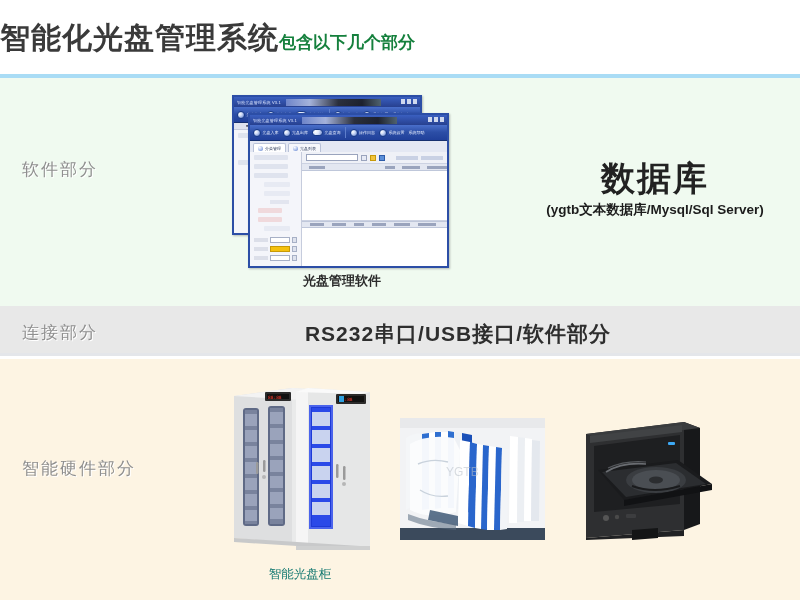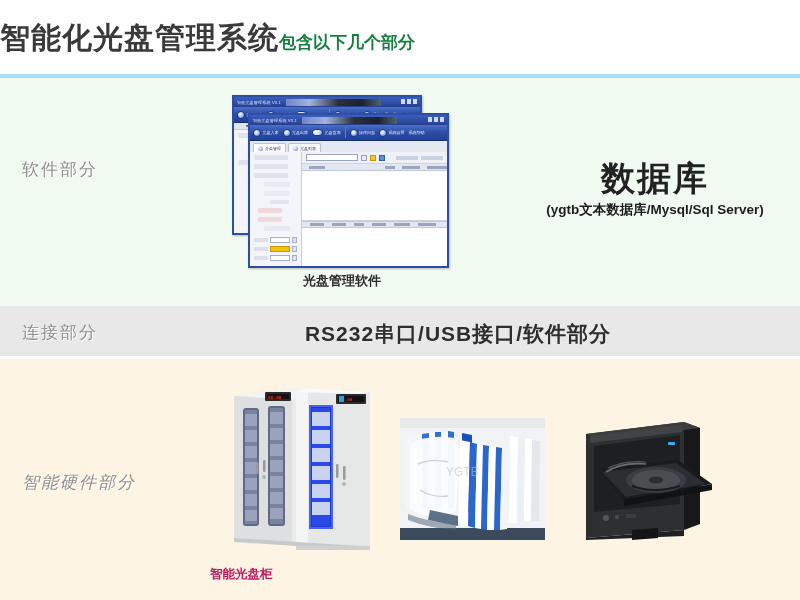--- a/index.html
+++ b/index.html
@@ -42,21 +42,21 @@
 
   .band-label {
     position: absolute; left: 22px;
     font-size: 17px; color: #8f8f8f; font-weight: normal;
     letter-spacing: 2px;
     text-shadow: 1px 1px 0 #ffffff;
     white-space: nowrap;
   }
   .label-software { top: 158px; }
   .label-connect  { top: 321px; }
-  .label-hardware { top: 471px; font-style: italic; }
+  .label-hardware { top: 457px; }
 
   
   .db-block {
     position: absolute; left: 520px; top: 160px; width: 270px;
     text-align: center;
   }
   .db-title {
     font-size: 34px; font-weight: bold; color: #222;
     letter-spacing: 2px; line-height: 1.1;
   }
@@ -199,22 +199,22 @@
     font-size: 13px; color: #2b2b2b; font-weight: bold;
   }
 
   
   .hw-item { position: absolute; }
   .hw-cab   { left: 210px; top: 378px; width: 180px; height: 175px; }
   .hw-tray  { left: 400px; top: 418px; width: 145px; height: 122px; }
   .hw-pc    { left: 572px; top: 412px; width: 146px; height: 128px; }
 
   .hw-caption {
-    position: absolute; font-size: 12.5px; color: #be185d; font-weight: bold;
-    text-align: left; white-space: nowrap;
+    position: absolute; font-size: 12.5px; color: #0f766e; font-weight: normal;
+    text-align: center; white-space: nowrap;
   }
   .cap-cab  { left: 210px; top: 566px; width: 180px; }
   .cap-tray { left: 395px; top: 566px; width: 155px; }
   .cap-pc   { left: 560px; top: 566px; width: 170px; }
 
   svg { display: block; }
 </style>
 </head>
 <body>
 

